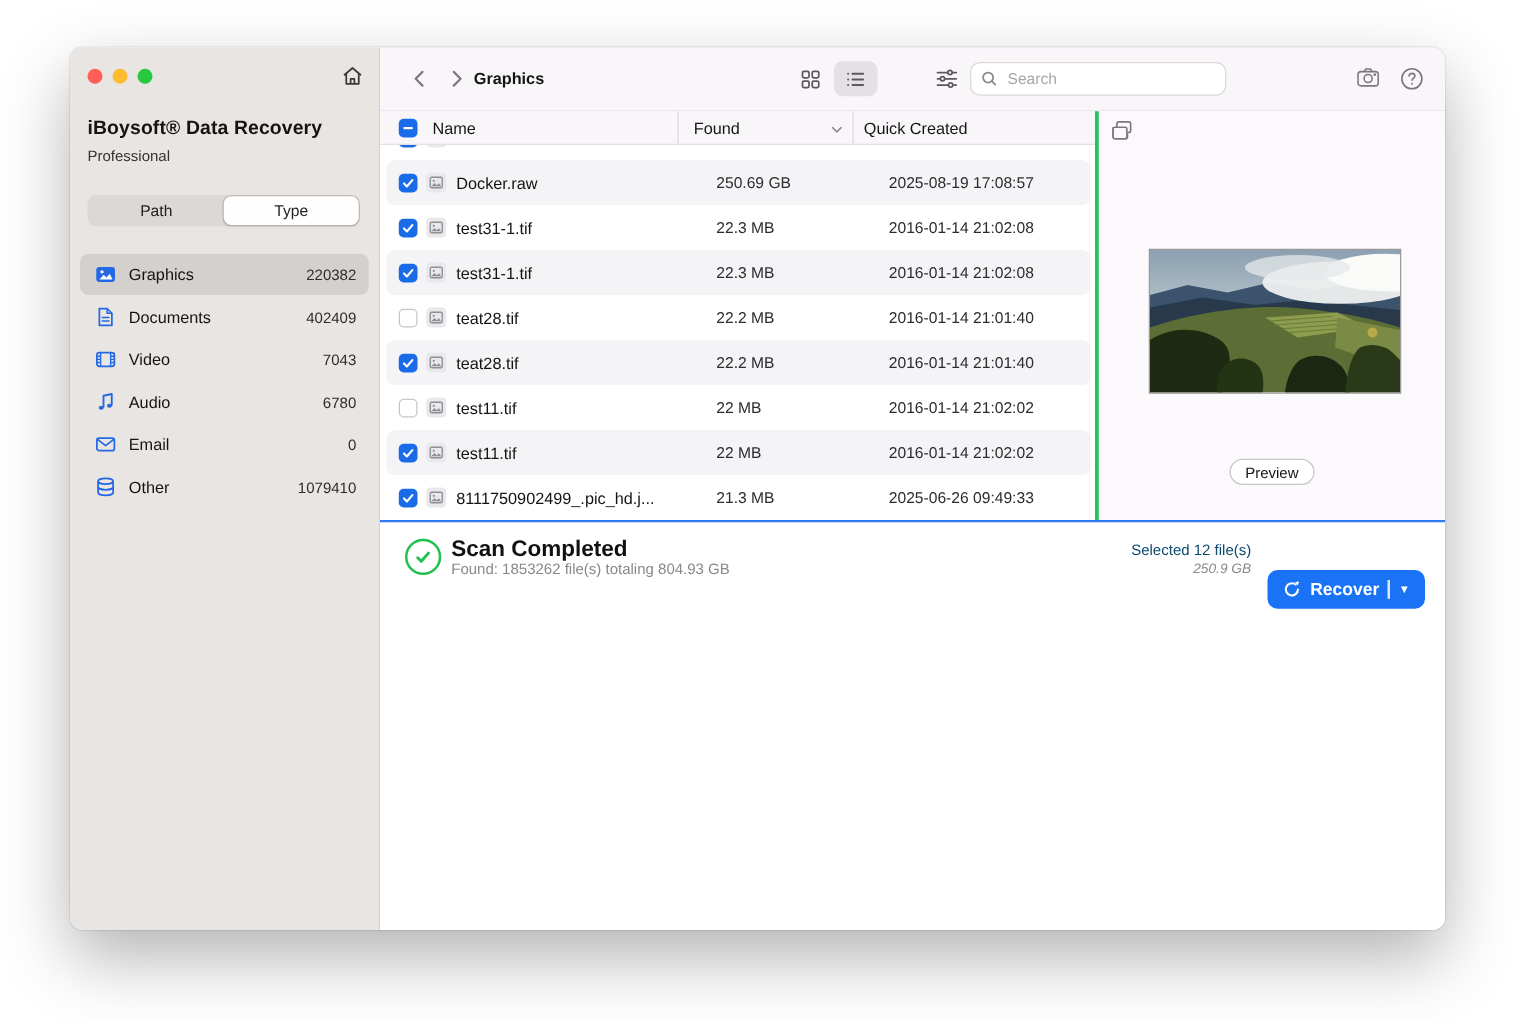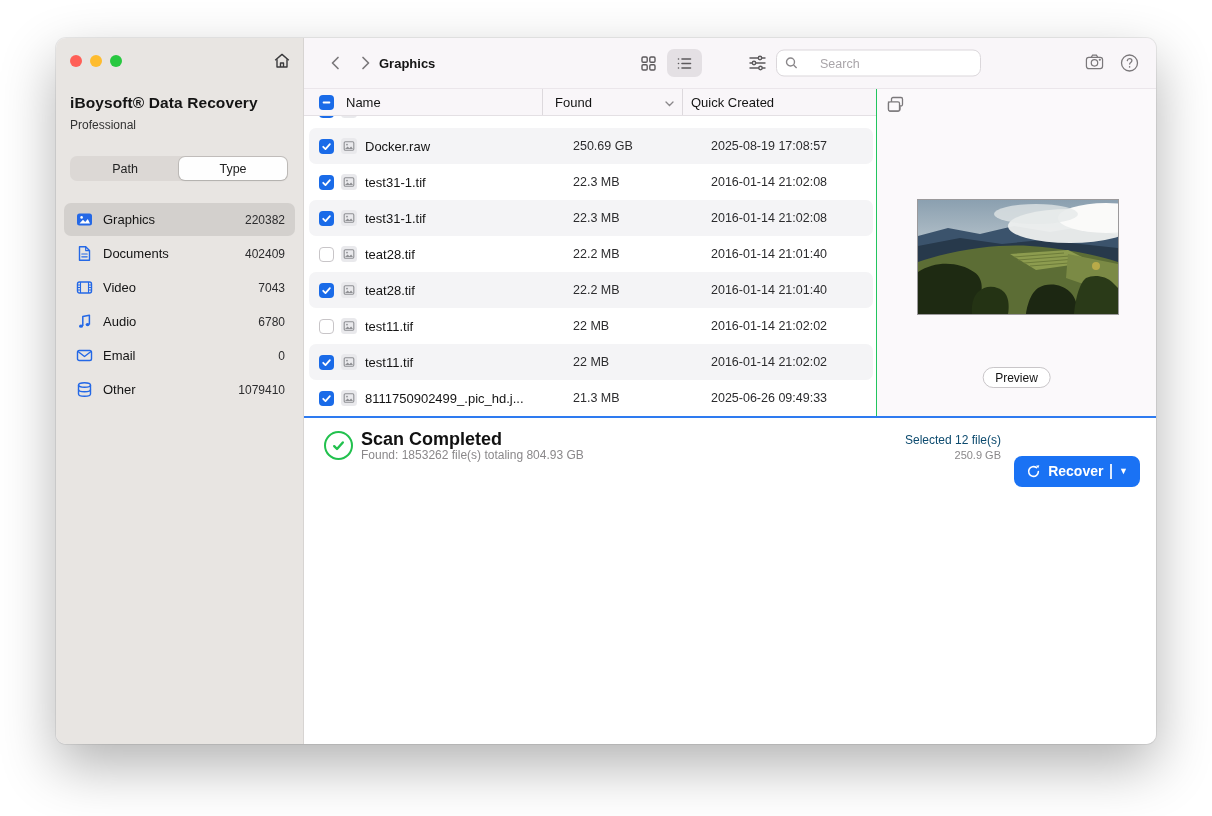--- a/index.html
+++ b/index.html
@@ -25,21 +25,21 @@
   .sb-count{font-size:12px;color:#2c2c2e;}
   
   .main{flex:1;display:flex;flex-direction:column;min-width:0;}
   .toolbar{height:50px;flex:0 0 50px;position:relative;background:#f9f6f9;}
   .tb-abs{position:absolute;top:50%;transform:translateY(-50%);}
   .nav-chevron{width:16px;height:16px;color:#7b787b;}
   .tb-title{font-size:13px;font-weight:600;color:#141414;}
   .view-btn{width:35px;height:28px;border-radius:7px;display:flex;align-items:center;justify-content:center;color:#5c595c;}
   .view-btn.active{background:#e4e0e4;}
   .tool-icon{width:19px;height:19px;color:#5c595c;}
-  .search{left:472px;width:205px;height:27px;background:#fff;border:1px solid #dbd7db;border-radius:8px;display:flex;align-items:center;padding:0 8px;box-sizing:border-box;gap:14px;}
+  .search{left:472px;width:205px;height:27px;background:#fff;border:1px solid #dbd7db;border-radius:8px;display:flex;align-items:center;padding:0 8px;box-sizing:border-box;}
   .search svg{flex:0 0 13px;color:#8a878a;margin-right:6px;}
   .search input{border:none;outline:none;background:transparent;font-size:12.5px;color:#333;width:100%;font-family:"Liberation Sans",sans-serif;}
   .search input::placeholder{color:#a9a5a9;}
   
   .content{flex:1;display:flex;min-height:0;border-top:1px solid #ebe6eb;background:#fff;}
   .table-col{width:572px;flex:0 0 572px;display:flex;flex-direction:column;background:#fdfbfd;}
   .thead{height:27px;flex:0 0 27px;display:flex;align-items:center;background:#f9f6f9;border-bottom:1px solid #e4e0e4;padding-left:15px;box-sizing:border-box;}
   .thead .cb{margin-right:12px;}
   .hname{width:196px;font-size:13px;color:#141414;border-right:1px solid #ddd9dd;align-self:stretch;display:flex;align-items:center;}
   .hsize{width:140px;font-size:13px;color:#141414;padding-left:12px;border-right:1px solid #ddd9dd;align-self:stretch;display:flex;align-items:center;box-sizing:border-box;}
@@ -52,38 +52,38 @@
   .cb{width:15px;height:15px;border-radius:4px;flex:0 0 15px;display:flex;align-items:center;justify-content:center;box-sizing:border-box;}
   .cb.on{background:#1a6be8;}
   .cb.off{background:#fff;border:1px solid #c8c5c8;}
   .cb svg{display:block;}
   .row .cb{margin-right:7px;}
   .ficon{width:16px;height:16px;border-radius:3.5px;background:#e9e9ec;margin-right:8px;display:flex;align-items:center;justify-content:center;color:#8f9094;flex:0 0 16px;}
   .rname{width:196px;font-size:13px;color:#141414;white-space:nowrap;overflow:hidden;}
   .rsize{width:142px;font-size:12.5px;color:#2c2c2e;padding-left:12px;box-sizing:border-box;}
   .rdate{flex:1;font-size:12.5px;color:#2c2c2e;padding-left:8px;}
   
-  .preview{flex:1;position:relative;background:#fbf9fb;border-left:1px solid #22c55e;}
+  .preview{flex:1;position:relative;background:#fbf9fb;border-left:3px solid #22c55e;}
   .dualwin{position:absolute;left:10px;top:7px;width:17px;height:17px;color:#7b787b;}
   .thumb{position:absolute;left:40px;top:110px;width:200px;height:114px;border:1px solid #9b999b;box-sizing:content-box;}
   .thumb svg{display:block;}
   .preview-btn{position:absolute;left:50%;top:278px;transform:translateX(-50%);background:#fff;border:1px solid #c9c6c9;border-radius:11px;height:21px;padding:0 12px;font-size:12px;color:#141414;display:flex;align-items:center;font-family:"Liberation Sans",sans-serif;}
   .pfile{position:absolute;left:0;right:0;top:340px;text-align:center;font-size:19px;color:#111;}
   .pdetails{position:absolute;left:8px;right:4px;top:383px;}
   .d-row{display:flex;line-height:27px;font-size:12.5px;}
   .d-label{width:122px;text-align:right;color:#141414;font-weight:600;flex:0 0 122px;}
   .d-value{padding-left:7px;color:#1d1d1f;white-space:nowrap;overflow:hidden;}
   
   .blue-line{height:2px;flex:0 0 2px;background:#2e7bf0;}
   .statusbar{flex:1;background:#fff;position:relative;}
   .scan-ok{position:absolute;left:20px;top:13px;width:29px;height:29px;border-radius:50%;border:2.5px solid #22c14e;box-sizing:border-box;display:flex;align-items:center;justify-content:center;color:#22c14e;background:#fff;}
   .st-title{position:absolute;left:57px;top:11px;font-size:18px;font-weight:700;color:#111;}
   .st-sub{position:absolute;left:57px;top:30px;font-size:12px;color:#8a888a;}
   .sel-l1{position:absolute;right:155px;top:15px;font-size:12px;color:#0c4a6e;text-align:center;}
-  .sel-l2{position:absolute;right:155px;top:31px;font-size:11px;color:#8a888a;text-align:right;}
+  .sel-l2{position:absolute;right:155px;top:31px;font-size:11px;color:#8a888a;text-align:right;font-style:italic;}
   .recover-btn{position:absolute;right:16px;top:9px;width:126px;height:31px;border:none;border-radius:8px;background:#1a72f4;color:#fff;display:flex;align-items:center;justify-content:center;gap:7px;font-family:"Liberation Sans",sans-serif;cursor:default;margin-top:29px;}
   .recover-btn .lbl{font-size:14px;font-weight:600;}
   .recover-btn .vsep{width:1.5px;height:15px;background:rgba(255,255,255,.85);}
   .recover-btn .caret{font-size:9px;line-height:1;}
 </style>
 </head>
 <body>
 
 <div class="window">
 

